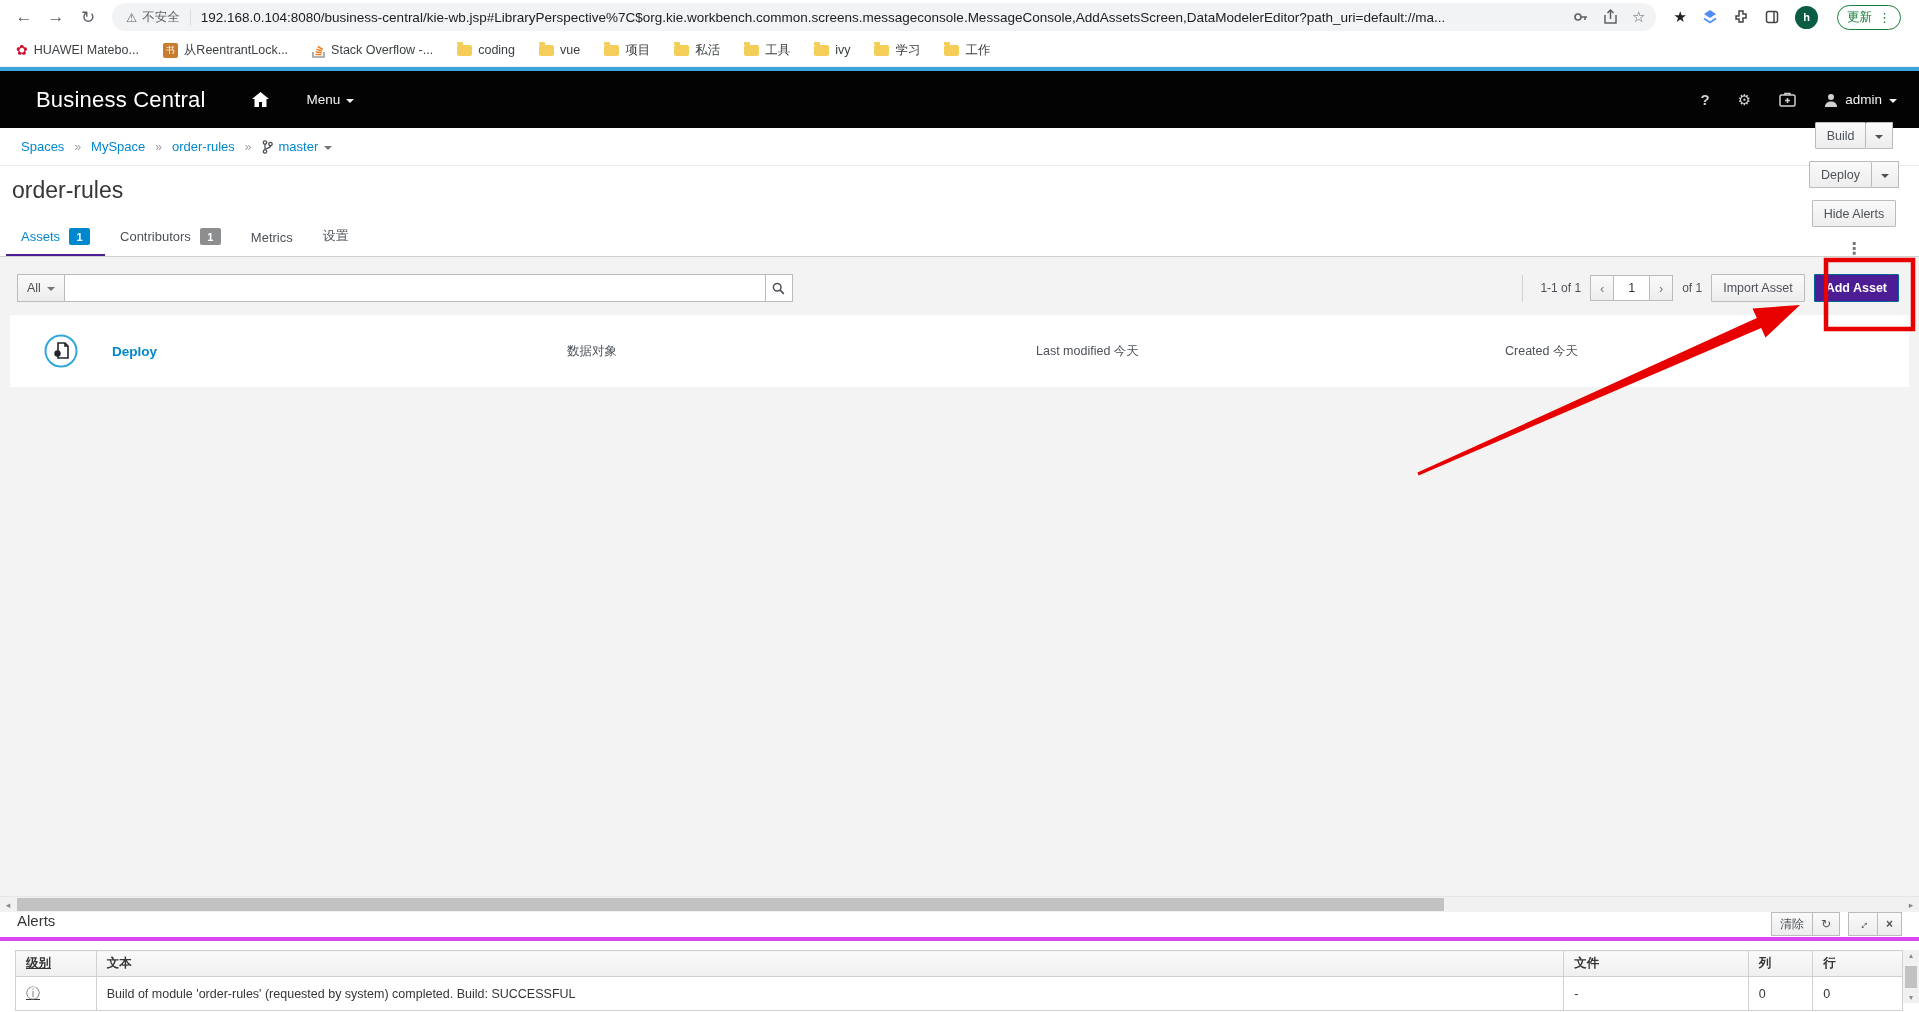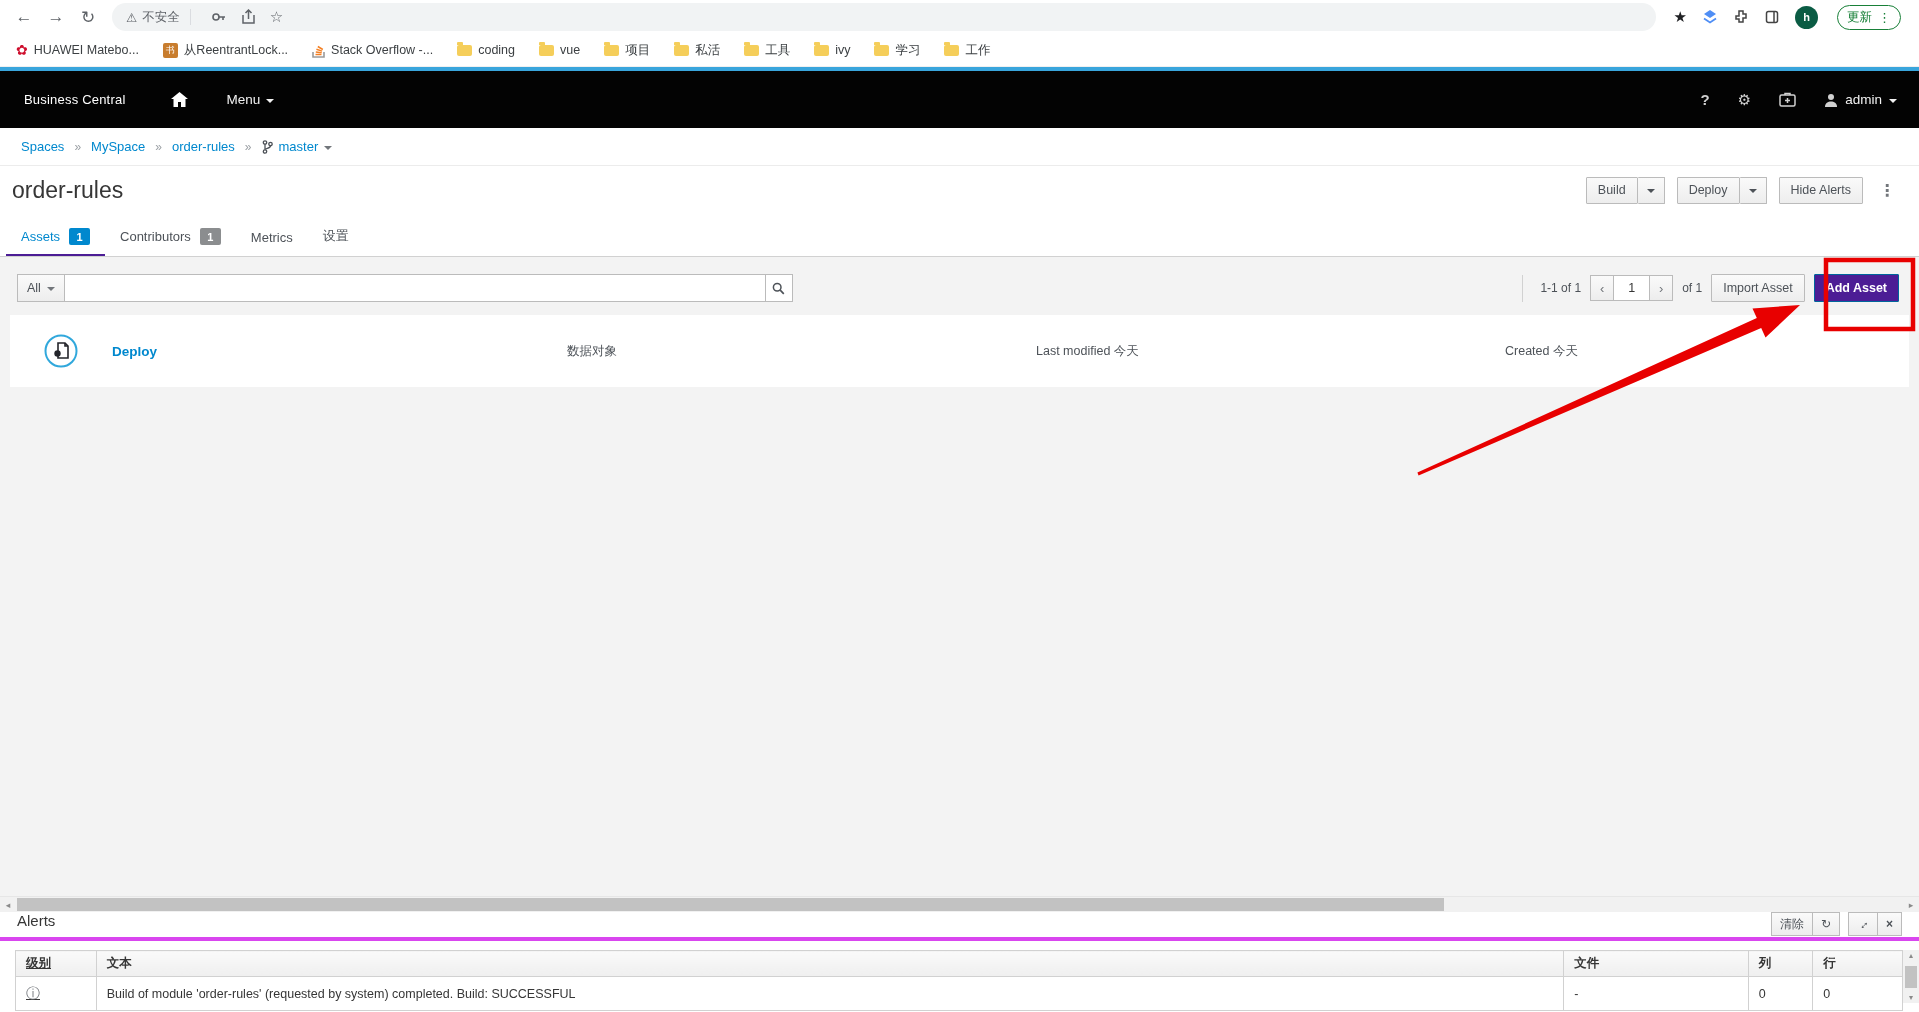--- a/index.html
+++ b/index.html
@@ -29,41 +29,41 @@
   .folder-ic { width:15px; height:11px; background:#f5ce5a; border-radius:2px; position:relative; flex:0 0 auto; }
   .folder-ic:before { content:""; position:absolute; top:-3px; left:0; width:6px; height:3px;
                       background:#f5ce5a; border-radius:1px 1px 0 0; }
   .hw-ic { color:#ce0e2d; font-size:14px; }
   .rl-ic { width:15px; height:15px; background:#c87d2e; border-radius:2px; color:#fff; font-size:9px;
            display:flex; align-items:center; justify-content:center; }
 
   
   .blue-strip { height:4px; background:#39a5dc; }
   .app-navbar { height:57px; background:#030303; display:flex; align-items:center; color:#fff; }
-  .brand { font-size:13px; padding-left:24px; letter-spacing:.2px; }
+  .brand { font-size:22px; padding-left:36px; letter-spacing:.2px; }
   .nav-home { margin-left:46px; display:flex; align-items:center; }
   .nav-menu { margin-left:38px; display:flex; align-items:center; gap:6px; font-size:13.5px; color:#f2f2f2; }
   .navbar-right { margin-left:auto; display:flex; align-items:center; gap:28px; padding-right:22px; color:#d1d1d1; }
   .nav-ic { font-size:15px; color:#d1d1d1; display:flex; align-items:center; }
   .nav-user { display:flex; align-items:center; gap:7px; font-size:13.5px; color:#f2f2f2; }
 
   .caret { display:inline-block; width:0; height:0; border-left:4px solid transparent;
            border-right:4px solid transparent; border-top:4px solid currentColor; margin-top:2px; }
 
   
   .breadcrumb { height:38px; display:flex; align-items:center; gap:10px; padding:0 21px;
                 font-size:13px; background:#fff; border-bottom:1px solid #ececec; }
   .crumb { color:#0088ce; }
   .crumb-sep { color:#9ba0a5; font-size:12px; }
   .branch-wrap { display:flex; align-items:center; gap:6px; color:#0088ce; }
 
   
   .title-row { height:48px; display:flex; align-items:center; padding:0 20px 0 12px; background:#fff; }
   .page-title { font-size:23px; font-weight:400; color:#363636; }
-  .title-actions { margin-left:auto; display:flex; align-items:center; gap:12px; }
+  .title-actions { margin-left:auto; display:flex; align-items:center; gap:12px;flex-direction:column; }
   .btn { display:inline-flex; align-items:center; justify-content:center; height:27px; padding:0 11px;
          font-size:12.5px; color:#4d5258; background:linear-gradient(#fafafa,#ededed);
          border:1px solid #bbbbbb; border-radius:1px; white-space:nowrap; }
   .split { display:inline-flex; }
   .split .btn + .btn { border-left:none; padding:0 9px; }
   .kebab-btn { color:#72767b; font-size:16px; font-weight:bold; padding:0 4px; }
 
   
   .tabs-row { height:43px; display:flex; align-items:flex-end; padding:0 6px; background:#fff;
               border-bottom:1px solid #d1d1d1; }
@@ -143,20 +143,21 @@
 <div class="chrome-toolbar">
   <span class="nav-btn">←</span>
   <span class="nav-btn">→</span>
   <span class="nav-btn">↻</span>
   <div class="omnibox">
     <span class="sec-chip">
       <span>⚠</span>
       <span>不安全</span>
     </span>
     <span class="chip-divider"></span>
+    <span class="url-text">192.168.0.104:8080/business-central/kie-wb.jsp#LibraryPerspective%7C$org.kie.workbench.common.screens.messageconsole.MessageConsole,AddAssetsScreen,DataModelerEditor?path_uri=default://ma...</span>
     <span class="omni-icons">
       <svg width="16" height="16" viewBox="0 0 16 16">
         <circle cx="5" cy="8" r="3" fill="none" stroke="#5f6368" stroke-width="1.6"></circle>
         <path d="M8 8h6M12 8v3" stroke="#5f6368" stroke-width="1.6" fill="none"></path>
       </svg>
       <svg width="15" height="16" viewBox="0 0 15 16">
         <path d="M2 6v8h11V6" fill="none" stroke="#5f6368" stroke-width="1.5"></path>
         <path d="M7.5 10V1.5M4.5 4l3-3 3 3" fill="none" stroke="#5f6368" stroke-width="1.5"></path>
       </svg>
       <span style="font-size:15px;">☆</span>

